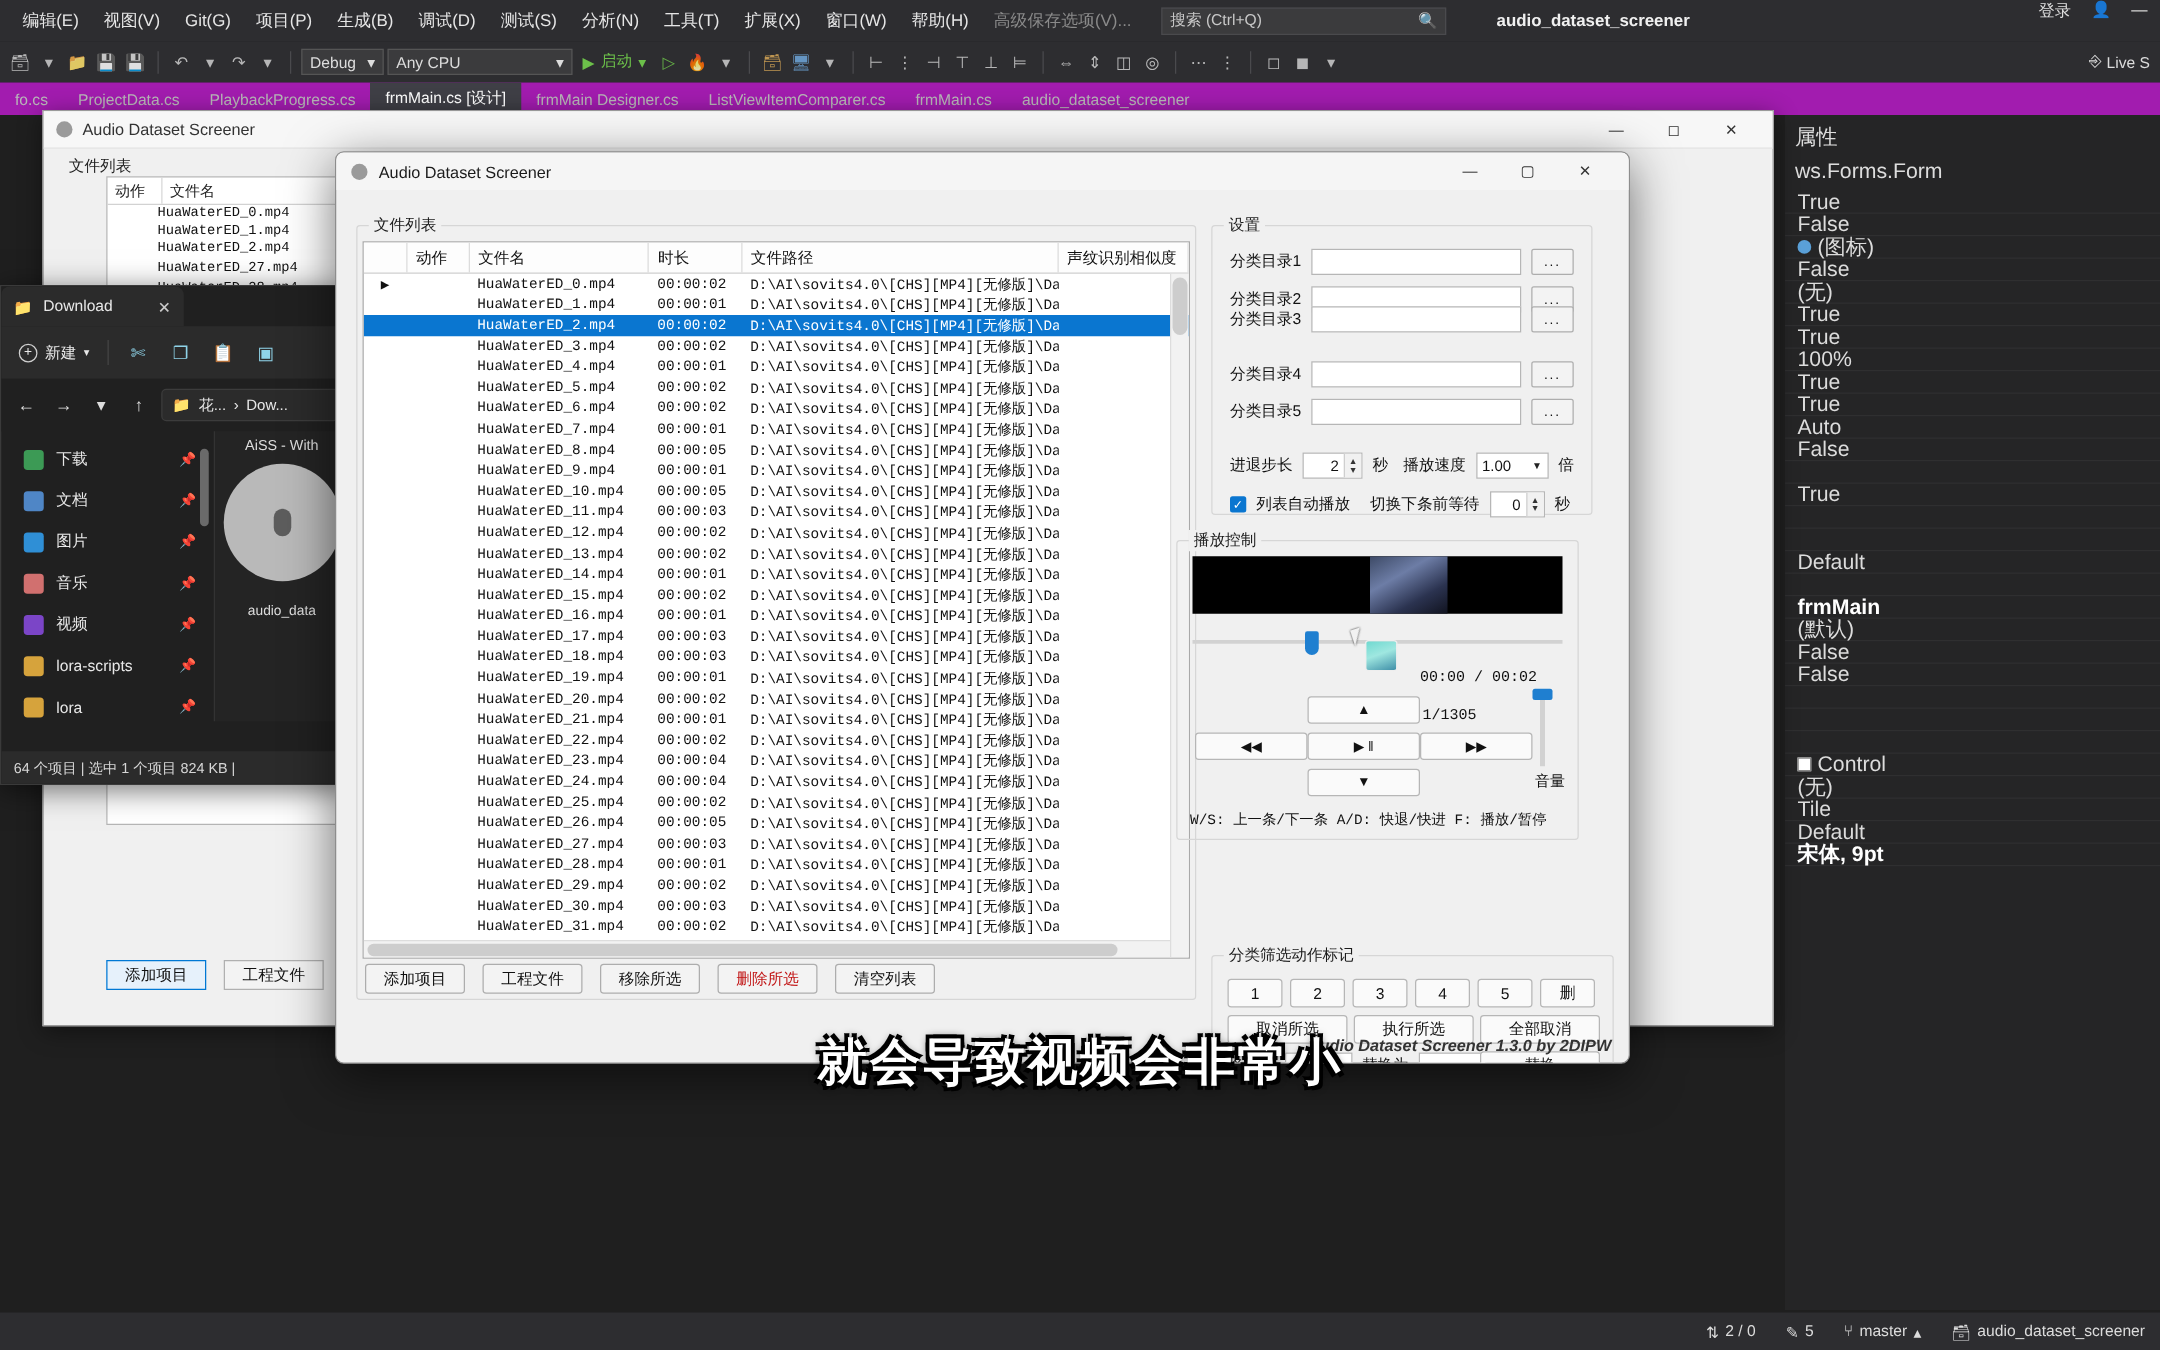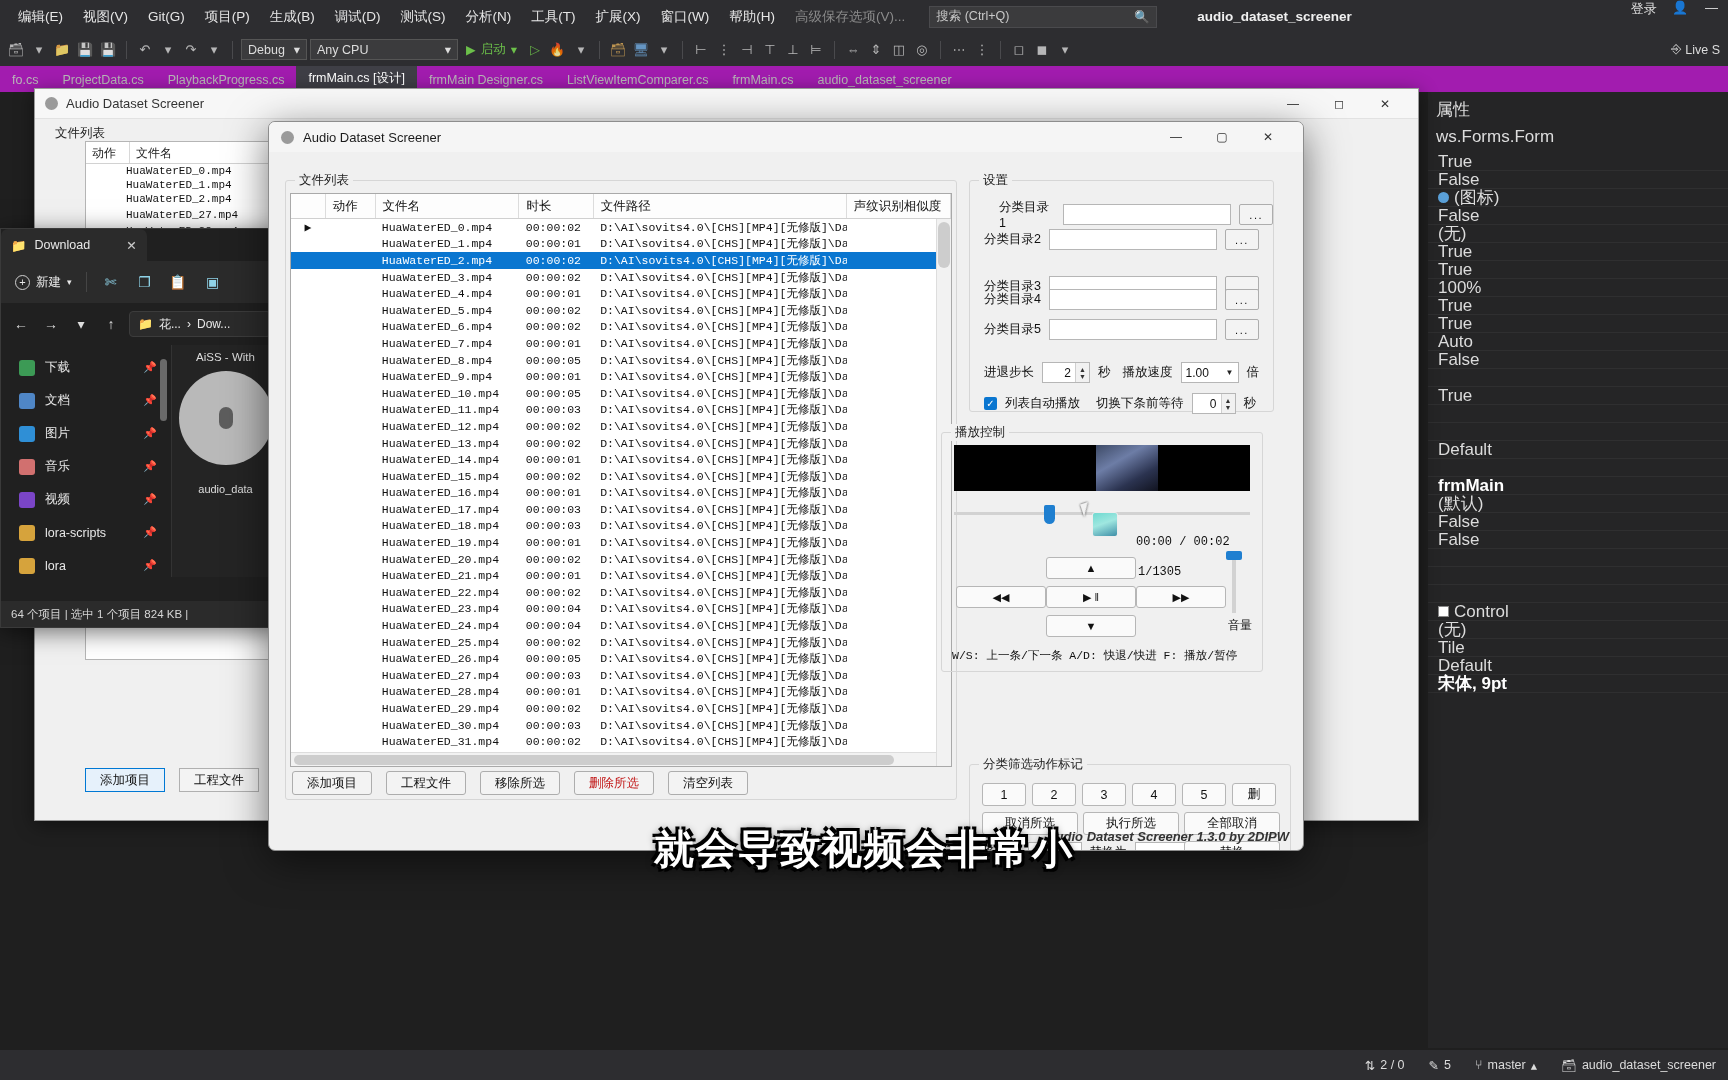--- a/index.html
+++ b/index.html
@@ -869,31 +869,31 @@
         <div class="fbtn">工程文件</div>
         <div class="fbtn">移除所选</div>
         <div class="fbtn danger">删除所选</div>
         <div class="fbtn">清空列表</div>
       </div>
   </div>
 
   <div class="grp" id="grp-set">
     <span class="legend">设置</span>
     <div id="dir-rows">
-        <div class="srow" style="left: 29px; top: 18px;">
+        <div class="srow" style="left: 14px; top: 18px;">
           <span>分类目录1</span>
           <input class="sinput" style="width: 168px;">
           <span class="sbtn-dots">...</span>
         </div>
         <div class="srow" style="left: 14px; top: 48px;">
           <span>分类目录2</span>
           <input class="sinput" style="width: 168px;">
           <span class="sbtn-dots">...</span>
         </div>
-        <div class="srow" style="left: 14px; top: 95px;">
+        <div class="srow" style="left: 14px; top: 64px;">
           <span>分类目录3</span>
           <input class="sinput" style="width: 168px;">
           <span class="sbtn-dots">...</span>
         </div>
         <div class="srow" style="left: 14px; top: 108px;">
           <span>分类目录4</span>
           <input class="sinput" style="width: 168px;">
           <span class="sbtn-dots">...</span>
         </div>
         <div class="srow" style="left: 14px; top: 138px;">

